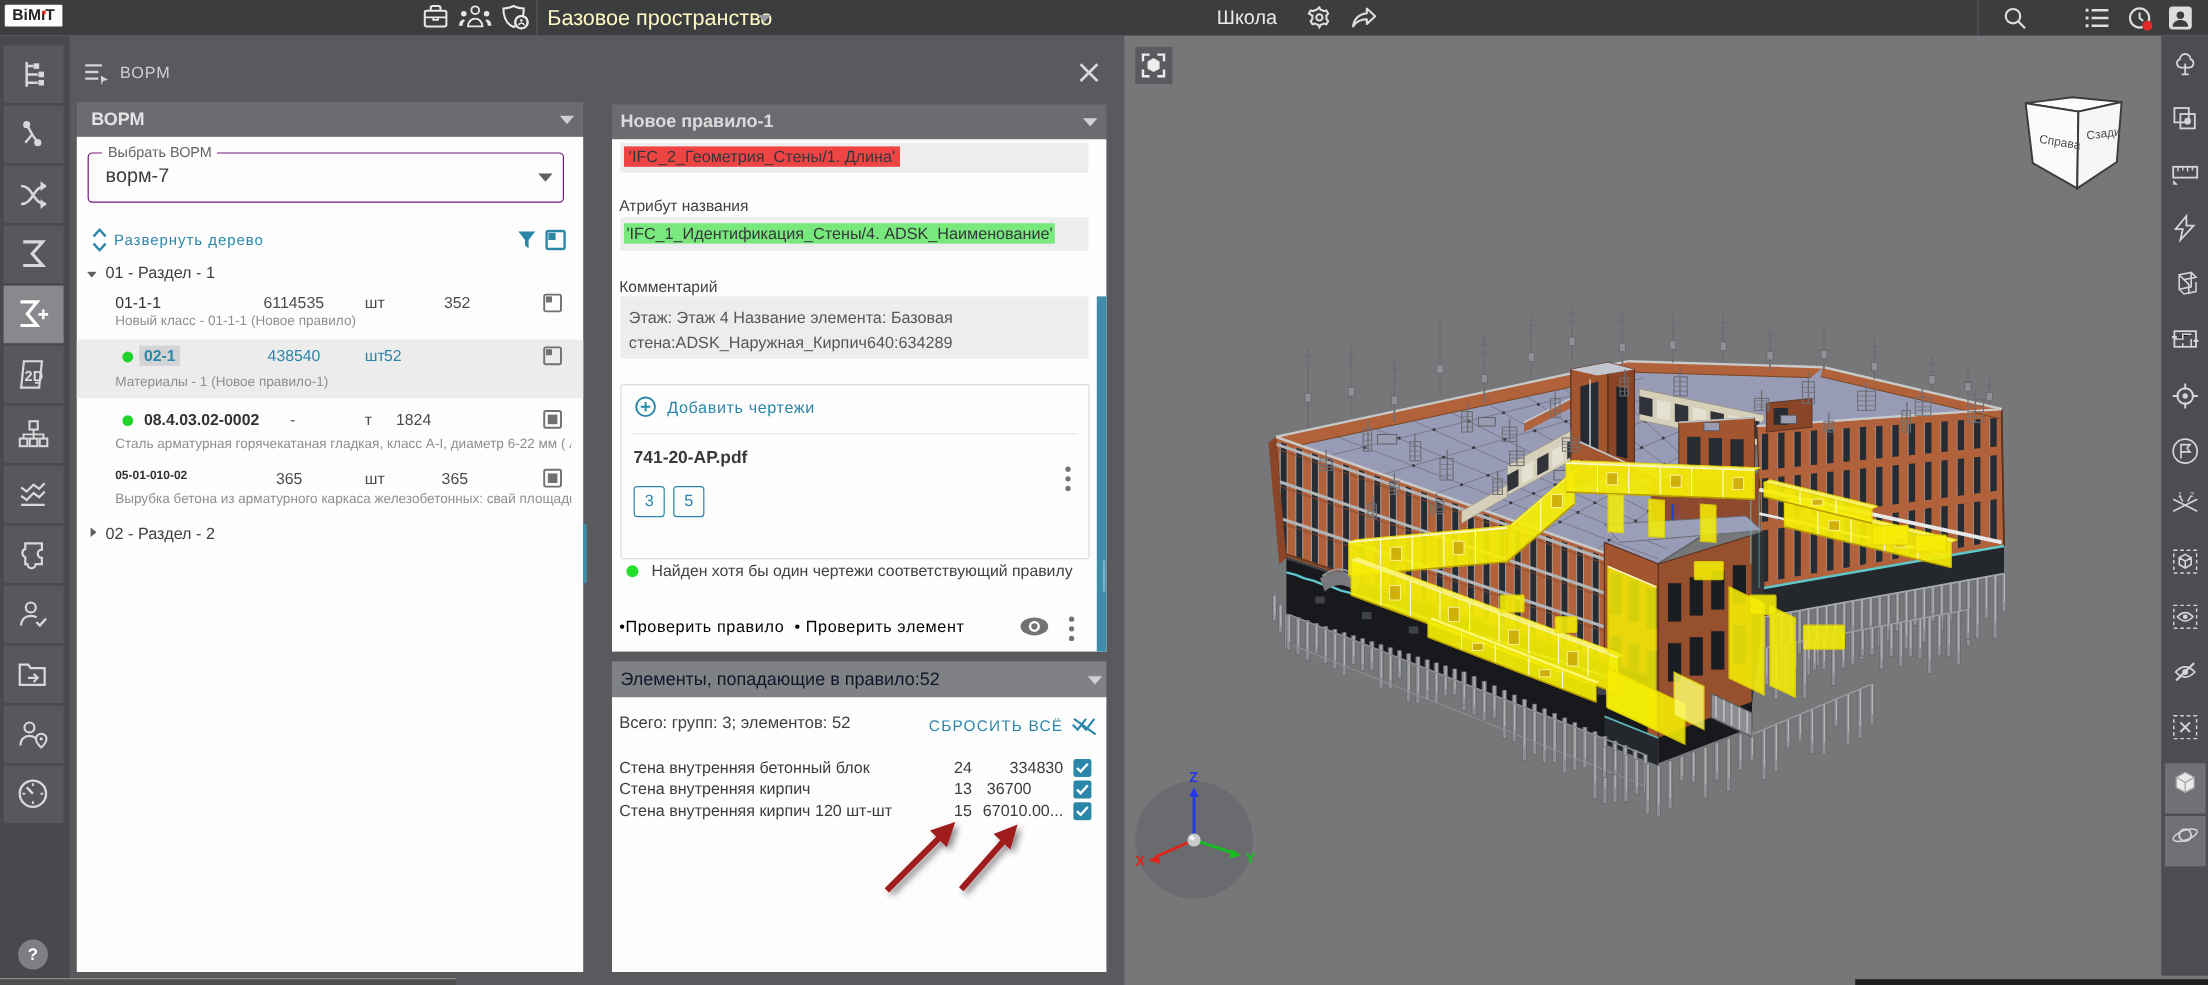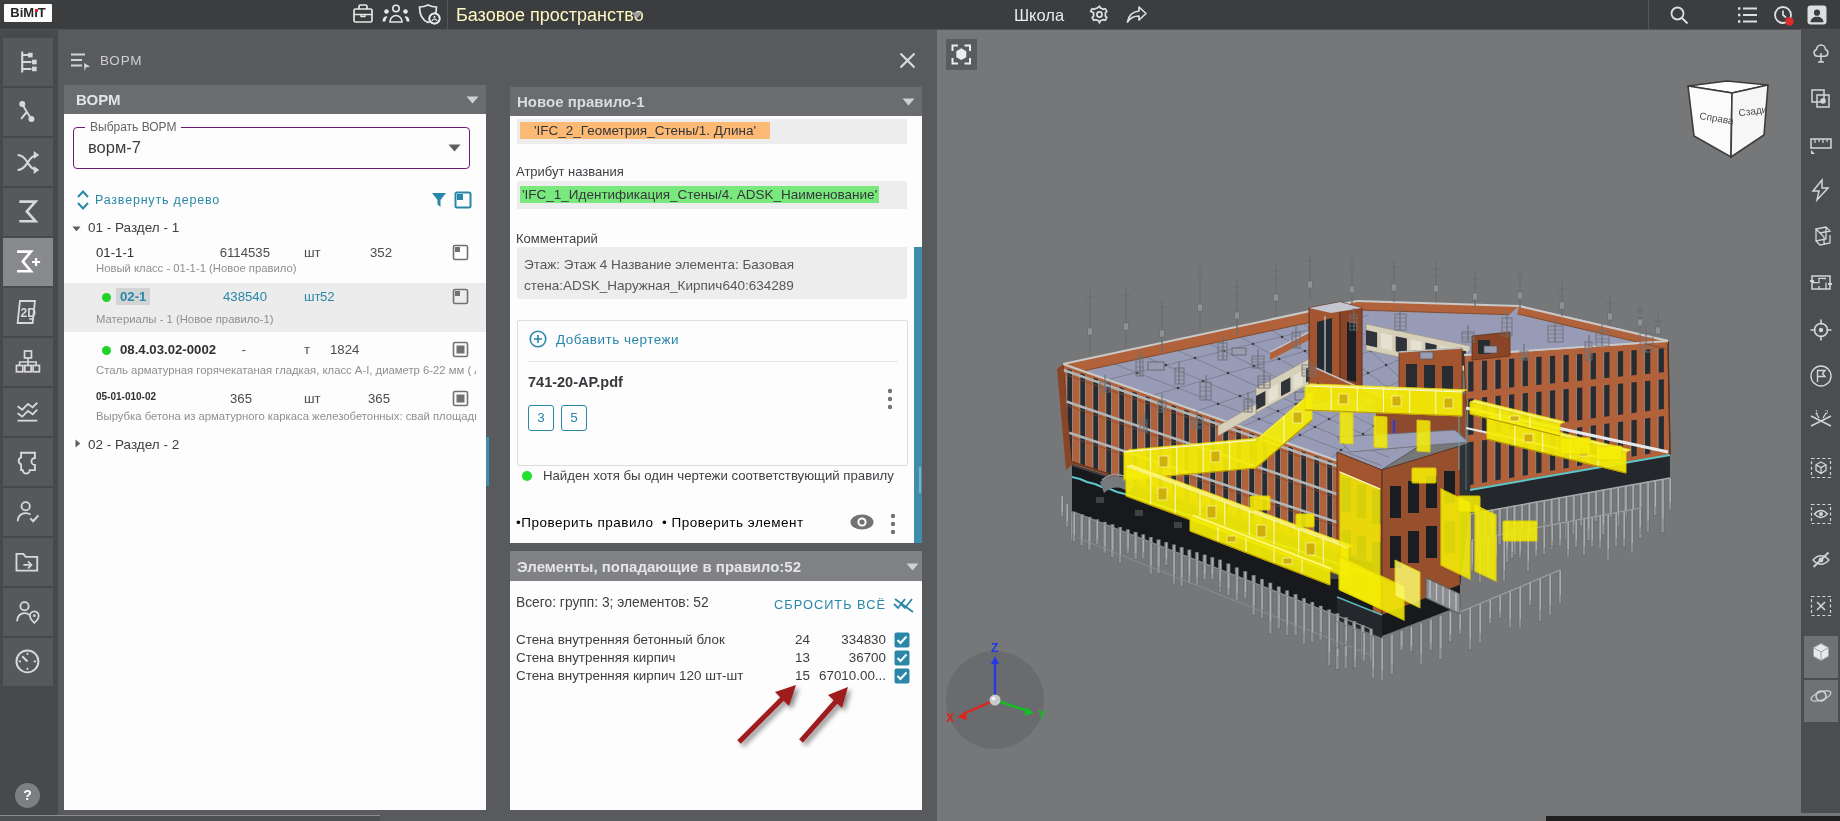--- a/index.html
+++ b/index.html
@@ -246,21 +246,21 @@
 <div class="abs" style="left:486px;top:437px;width:3px;height:49px;background:#3f8cab"></div>
 <div class="abs" style="left:510px;top:87px;width:412px;height:29px;background:#6a6c6f"></div>
 <div class="abs" style="left:517px;top:93px;font-size:15px;font-weight:bold;color:#dadbdd">Новое правило-1</div>
 <svg class="abs" style="left:902px;top:98px" width="13" height="8">
       <path d="M0.5 0.5 L6.5 7.5 L12.5 0.5 z" fill="#cfd0d2"></path>
     </svg>
 <div class="abs" style="left:510px;top:116px;width:412px;height:427px;background:#fdfdfe"></div>
 <div class="abs" style="left:914px;top:247px;width:8px;height:296px;background:#3f8cab"></div>
 <div class="abs" style="left:919px;top:467px;width:2px;height:26px;background:#7ab4c9"></div>
 <div class="abs" style="left:517px;top:119px;width:390px;height:25px;background:#ededed"></div>
-<div class="abs" style="left:520px;top:123px;font-size:13.5px;color:#35373a"><span style="background:#fdba74;padding:1px 14px">'IFC_2_Геометрия_Стены/1. Длина'</span></div>
+<div class="abs" style="left:520px;top:123px;font-size:13.5px;color:#35373a"><span style="background:#ef4444;padding:1px 4px">'IFC_2_Геометрия_Стены/1. Длина'</span></div>
 <div class="abs" style="left:516px;top:164px;font-size:13px;color:#3f4144">Атрибут названия</div>
 <div class="abs" style="left:517px;top:181px;width:390px;height:28px;background:#ededed"></div>
 <div class="abs" style="left:520px;top:187px;font-size:13.5px;color:#35373a"><span style="background:#79e97e;padding:1px 2px">'IFC_1_Идентификация_Стены/4. ADSK_Наименование'</span></div>
 <div class="abs" style="left:516px;top:231px;font-size:13px;color:#3f4144">Комментарий</div>
 <div class="abs" style="left:517px;top:247px;width:390px;height:52px;background:#ededed"></div>
 <div class="abs" style="left:524px;top:254px;width:370px;font-size:13.5px;color:#55575a;line-height:21px">Этаж: Этаж 4 Название элемента: Базовая стена:ADSK_Наружная_Кирпич640:634289</div>
 <div class="abs" style="left:517px;top:320px;width:391px;height:146px;border:1px solid #dcdddd;border-radius:2px"></div>
 <svg class="abs" style="left:529px;top:330px" width="18" height="18" viewBox="0 0 18 18">
       <circle cx="9" cy="9" r="7.8" fill="none" stroke="#2b87a8" stroke-width="1.6"></circle>
       <path d="M9 5 v8 M5 9 h8" stroke="#2b87a8" stroke-width="1.6"></path>
@@ -282,41 +282,41 @@
       <ellipse cx="13" cy="9" rx="11.5" ry="7.5" fill="#717375"></ellipse>
       <circle cx="13" cy="9" r="4.6" fill="#fdfdfe"></circle>
       <circle cx="13" cy="9" r="2.6" fill="#717375"></circle>
     </svg>
 <svg class="abs" style="left:889px;top:512px" width="8" height="24">
       <circle cx="4" cy="4" r="2.2" fill="#717375"></circle>
       <circle cx="4" cy="12" r="2.2" fill="#717375"></circle>
       <circle cx="4" cy="20" r="2.2" fill="#717375"></circle>
     </svg>
 <div class="abs" style="left:510px;top:551px;width:412px;height:30px;background:#7f8184"></div>
-<div class="abs" style="left:517px;top:558px;font-size:15px;font-weight:bold;color:#e5e5e5">Элементы, попадающие в правило:52</div>
+<div class="abs" style="left:517px;top:558px;font-size:15px;font-weight:normal;color:#0f172a">Элементы, попадающие в правило:52</div>
 <svg class="abs" style="left:906px;top:563px" width="13" height="8">
       <path d="M0.5 0.5 L6.5 7.5 L12.5 0.5 z" fill="#cfd0d2"></path>
     </svg>
 <div class="abs" style="left:510px;top:581px;width:412px;height:229px;background:#fdfdfe"></div>
 <div class="abs" style="left:516px;top:595px;font-size:13.8px;color:#3f4144">Всего: групп: 3; элементов: 52</div>
 <div class="abs" style="left:700px;top:597px;width:186px;text-align:right;font-size:12.8px;color:#2b87a8;letter-spacing:1px">СБРОСИТЬ ВСЁ</div>
 <svg class="abs" style="left:893px;top:598px" width="22" height="15" viewBox="0 0 22 15">
       <path d="M1 6 l4 4 7-9 M8 6 l4 4 7-9" fill="none" stroke="#2b87a8" stroke-width="1.8"></path>
       <path d="M2 1 L20 14" stroke="#2b87a8" stroke-width="1.8"></path>
     </svg>
 <div class="abs" style="left:516px;top:632px;font-size:13.4px;color:#3b3d3f">Стена внутренняя бетонный блок</div>
     <div class="abs" style="left:760px;top:632px;width:50px;text-align:right;font-size:13.4px;color:#3b3d3f">24</div>
     <div class="abs" style="left:796px;top:632px;width:90px;text-align:right;font-size:13.4px;color:#3b3d3f">334830</div>
     <svg class="abs" style="left:894px;top:632px" width="16" height="16">
       <rect x="0.5" y="0.5" width="15" height="15" rx="2" fill="#2b87a8"></rect>
       <path d="M3.5 8 l3 3 6-6.5" fill="none" stroke="#fff" stroke-width="2"></path>
     </svg>
     <div class="abs" style="left:516px;top:650px;font-size:13.4px;color:#3b3d3f">Стена внутренняя кирпич</div>
     <div class="abs" style="left:760px;top:650px;width:50px;text-align:right;font-size:13.4px;color:#3b3d3f">13</div>
-    <div class="abs" style="left:796px;top:650px;width:90px;text-align:right;font-size:13.4px;color:#3b3d3f">36700</div>
+    <div class="abs" style="left:796px;top:650px;width:90px;text-align:center;font-size:13.4px;color:#3b3d3f">36700</div>
     <svg class="abs" style="left:894px;top:650px" width="16" height="16">
       <rect x="0.5" y="0.5" width="15" height="15" rx="2" fill="#2b87a8"></rect>
       <path d="M3.5 8 l3 3 6-6.5" fill="none" stroke="#fff" stroke-width="2"></path>
     </svg>
     <div class="abs" style="left:516px;top:668px;font-size:13.4px;color:#3b3d3f">Стена внутренняя кирпич 120 шт-шт</div>
     <div class="abs" style="left:760px;top:668px;width:50px;text-align:right;font-size:13.4px;color:#3b3d3f">15</div>
     <div class="abs" style="left:796px;top:668px;width:90px;text-align:right;font-size:13.4px;color:#3b3d3f">67010.00...</div>
     <svg class="abs" style="left:894px;top:668px" width="16" height="16">
       <rect x="0.5" y="0.5" width="15" height="15" rx="2" fill="#2b87a8"></rect>
       <path d="M3.5 8 l3 3 6-6.5" fill="none" stroke="#fff" stroke-width="2"></path>

